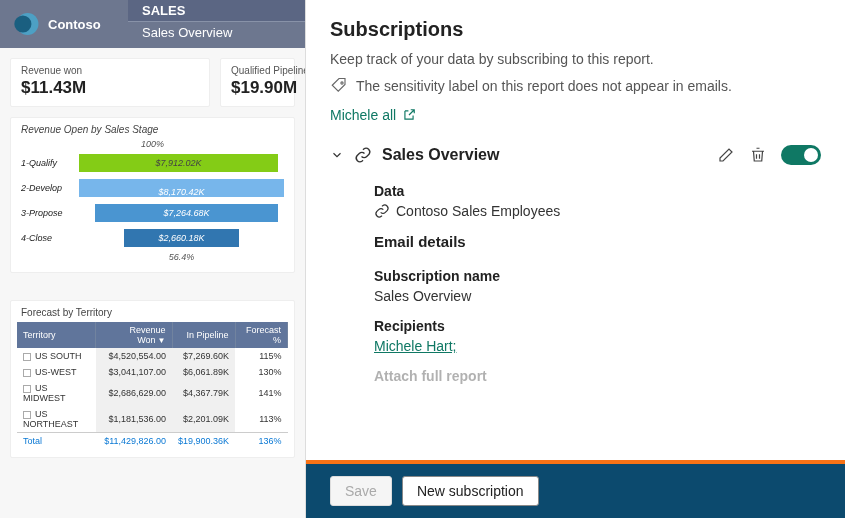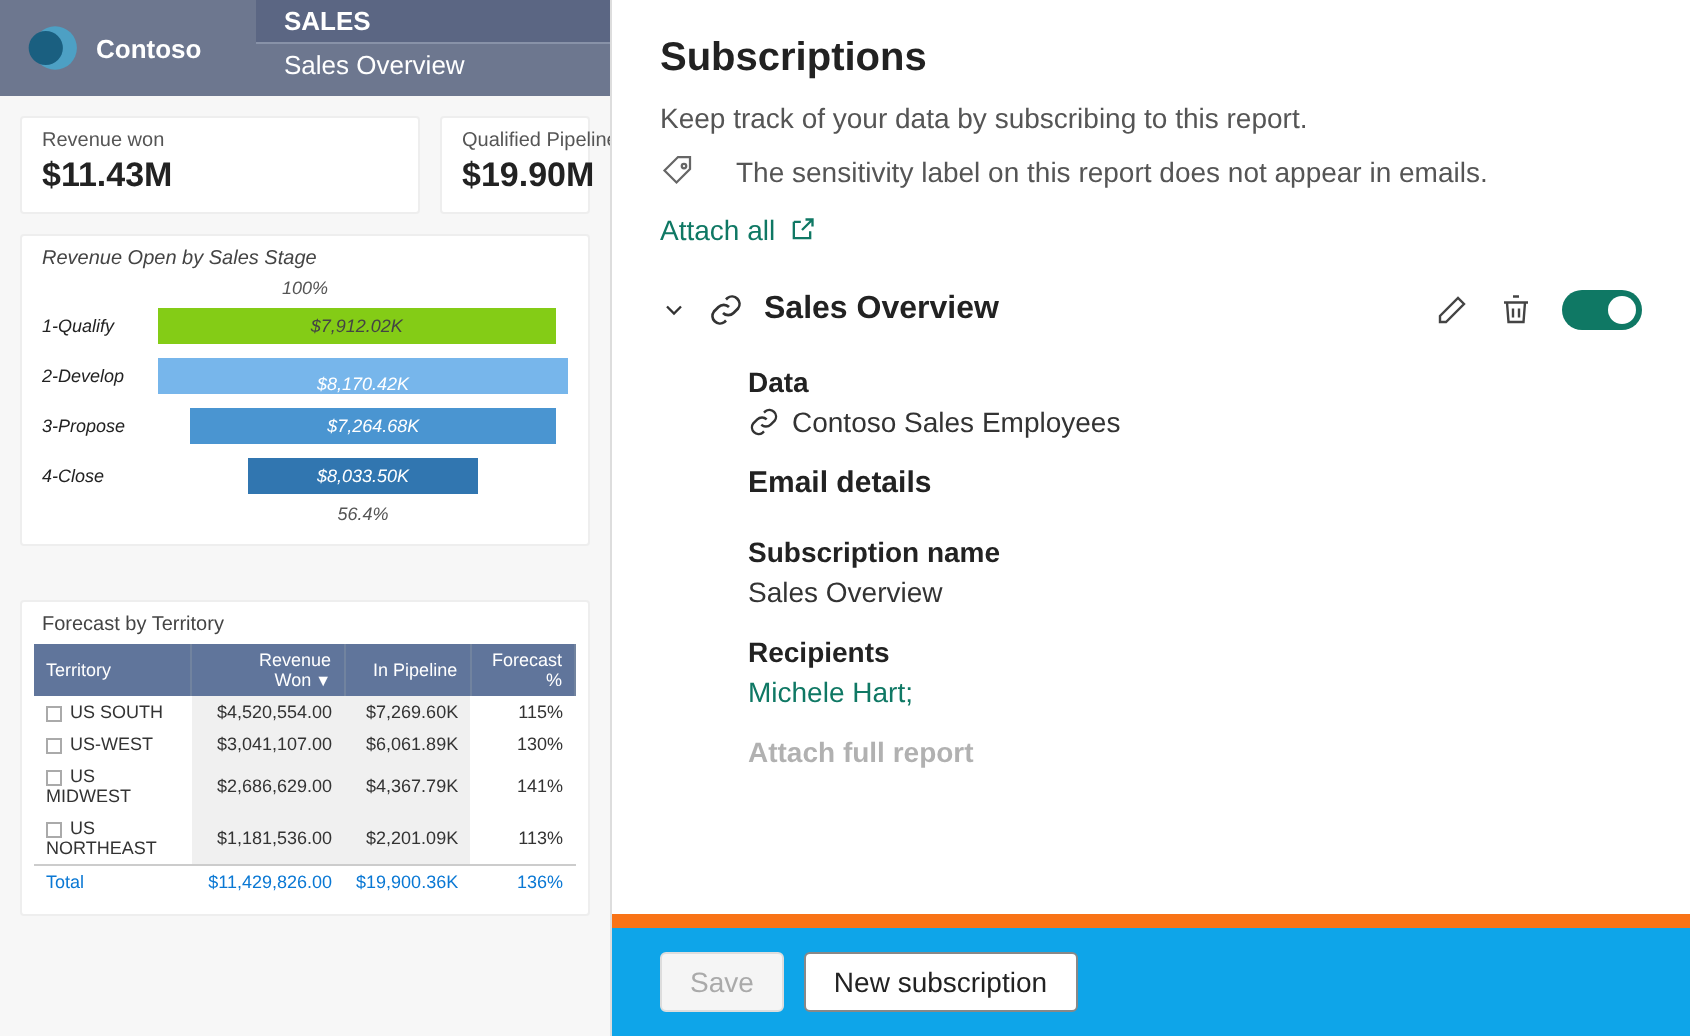--- a/index.html
+++ b/index.html
@@ -37,35 +37,35 @@
     th.num, td.num { text-align: right; }
     th .sort { font-size: 8px; margin-left: 2px; }
     td { padding: 3px 6px; color: #333; }
     .tr-box { display: inline-block; width: 8px; height: 8px; border: 1px solid #aaa; margin-right: 4px; vertical-align: middle; }
     .total-row td { color: #0a78d4; font-weight: 400; border-top: 1px solid #ccc; }
     td.shaded { background: #f0f0f0; }
     
     .right-pane { flex: 1; background: #fff; display: flex; flex-direction: column; padding: 18px 24px 0 24px; border-left: 1px solid #ddd; position: relative; }
     .panel-title { font-size: 20px; font-weight: 600; color: #222; margin-bottom: 10px; }
     .panel-sub { font-size: 14px; color: #555; margin-bottom: 10px; }
-    .sens-row { display: flex; align-items: center; gap: 20px; font-size: 14px; color: #555; margin-bottom: 12px; }
+    .sens-row { display: flex; align-items: center; gap: 8px; font-size: 14px; color: #555; margin-bottom: 12px; }
     .manage-link { display: inline-flex; align-items: center; gap: 6px; color: #0f7864; font-size: 14px; font-weight: 500; margin-bottom: 22px; cursor: pointer; }
     .section-hdr { display: flex; align-items: center; gap: 10px; margin-bottom: 18px; }
     .chev { cursor: pointer; }
     .section-name { font-size: 16px; font-weight: 600; color: #222; }
     .section-actions { margin-left: auto; display: flex; align-items: center; gap: 14px; }
     .icon-btn { cursor: pointer; color: #444; }
     .toggle { width: 40px; height: 20px; border-radius: 10px; background: #0f7864; position: relative; cursor: pointer; }
     .toggle-knob { width: 14px; height: 14px; border-radius: 50%; background: #fff; position: absolute; top: 3px; right: 3px; }
     .detail { margin-left: 44px; margin-bottom: 14px; }
     .detail-label { font-size: 14px; font-weight: 600; color: #222; margin-bottom: 4px; }
     .detail-val { display: flex; align-items: center; gap: 6px; font-size: 14px; color: #333; }
-    .recip { color: #0f7864; }
+    .recip { color: #0f7864; text-decoration: underline; }
     .fade-cut { color: #222; font-weight: 600; opacity: 0.35; }
-    .footer-bar { position: absolute; bottom: 0; left: 0; right: 0; border-top: 7px solid #f97316; padding: 12px 24px; background: #0ea5e9; display: flex; gap: 10px; }
+    .footer-bar { position: absolute; bottom: 0; left: 0; right: 0; border-top: 4px solid #f97316; padding: 12px 24px; background: #0c4a6e; display: flex; gap: 10px; }
     .btn-save { padding: 6px 14px; border: 1px solid #ddd; background: #f5f5f5; color: #aaa; border-radius: 3px; font-size: 14px; cursor: not-allowed; }
     .btn-new { padding: 6px 14px; border: 1px solid #888; background: #fff; color: #222; border-radius: 3px; font-size: 14px; cursor: pointer; }
     .chart-area { position: relative; }
   </style>
 </head>
 <body>
 
 <div class="left-pane">
   <div class="header-bar">
     <div class="brand-area">
@@ -117,21 +117,21 @@
         <div class="bar-track">
             <div class="bar-fill bar-c2" style="width:89%">
               <span>$7,264.68K</span>
             </div>
           </div>
       </div>
       <div class="bar-row">
         <div class="bar-label">4-Close</div>
         <div class="bar-track">
             <div class="bar-fill bar-c3" style="width:56%">
-              <span>$8,033.50K</span>
+              <span>$2,660.18K</span>
             </div>
           </div>
       </div>
     </div>
     <div class="chart-bot-axis">56.4%</div>
   </div>
 
   <div class="table-card">
     <div class="table-title">Forecast by Territory</div>
     <table>
@@ -183,21 +183,21 @@
   <div class="panel-title">Subscriptions</div>
   <div class="panel-sub">Keep track of your data by subscribing to this report.</div>
   <div class="sens-row">
     <svg width="18" height="18" viewBox="0 0 24 24" fill="none" stroke="#666" stroke-width="1.5">
         <path d="M3 11l9-9h8v8l-9 9-8-8z"></path>
         <circle cx="16" cy="8" r="1.5"></circle>
       </svg>
     <span>The sensitivity label on this report does not appear in emails.</span>
   </div>
   <div class="manage-link">
-    <span>Attach all</span>
+    <span>Michele all</span>
     <svg width="14" height="14" viewBox="0 0 24 24" fill="none" stroke="#0f7864" stroke-width="2">
         <path d="M15 3h6v6M21 3l-9 9M5 5h6M5 5v14h14v-6"></path>
       </svg>
   </div>
 
   <div class="section-hdr">
     <svg class="chev" width="14" height="14" viewBox="0 0 24 24" fill="none" stroke="#333" stroke-width="2">
         <path d="M6 9l6 6 6-6"></path>
       </svg>
     <svg width="18" height="18" viewBox="0 0 24 24" fill="none" stroke="#333" stroke-width="1.8">

